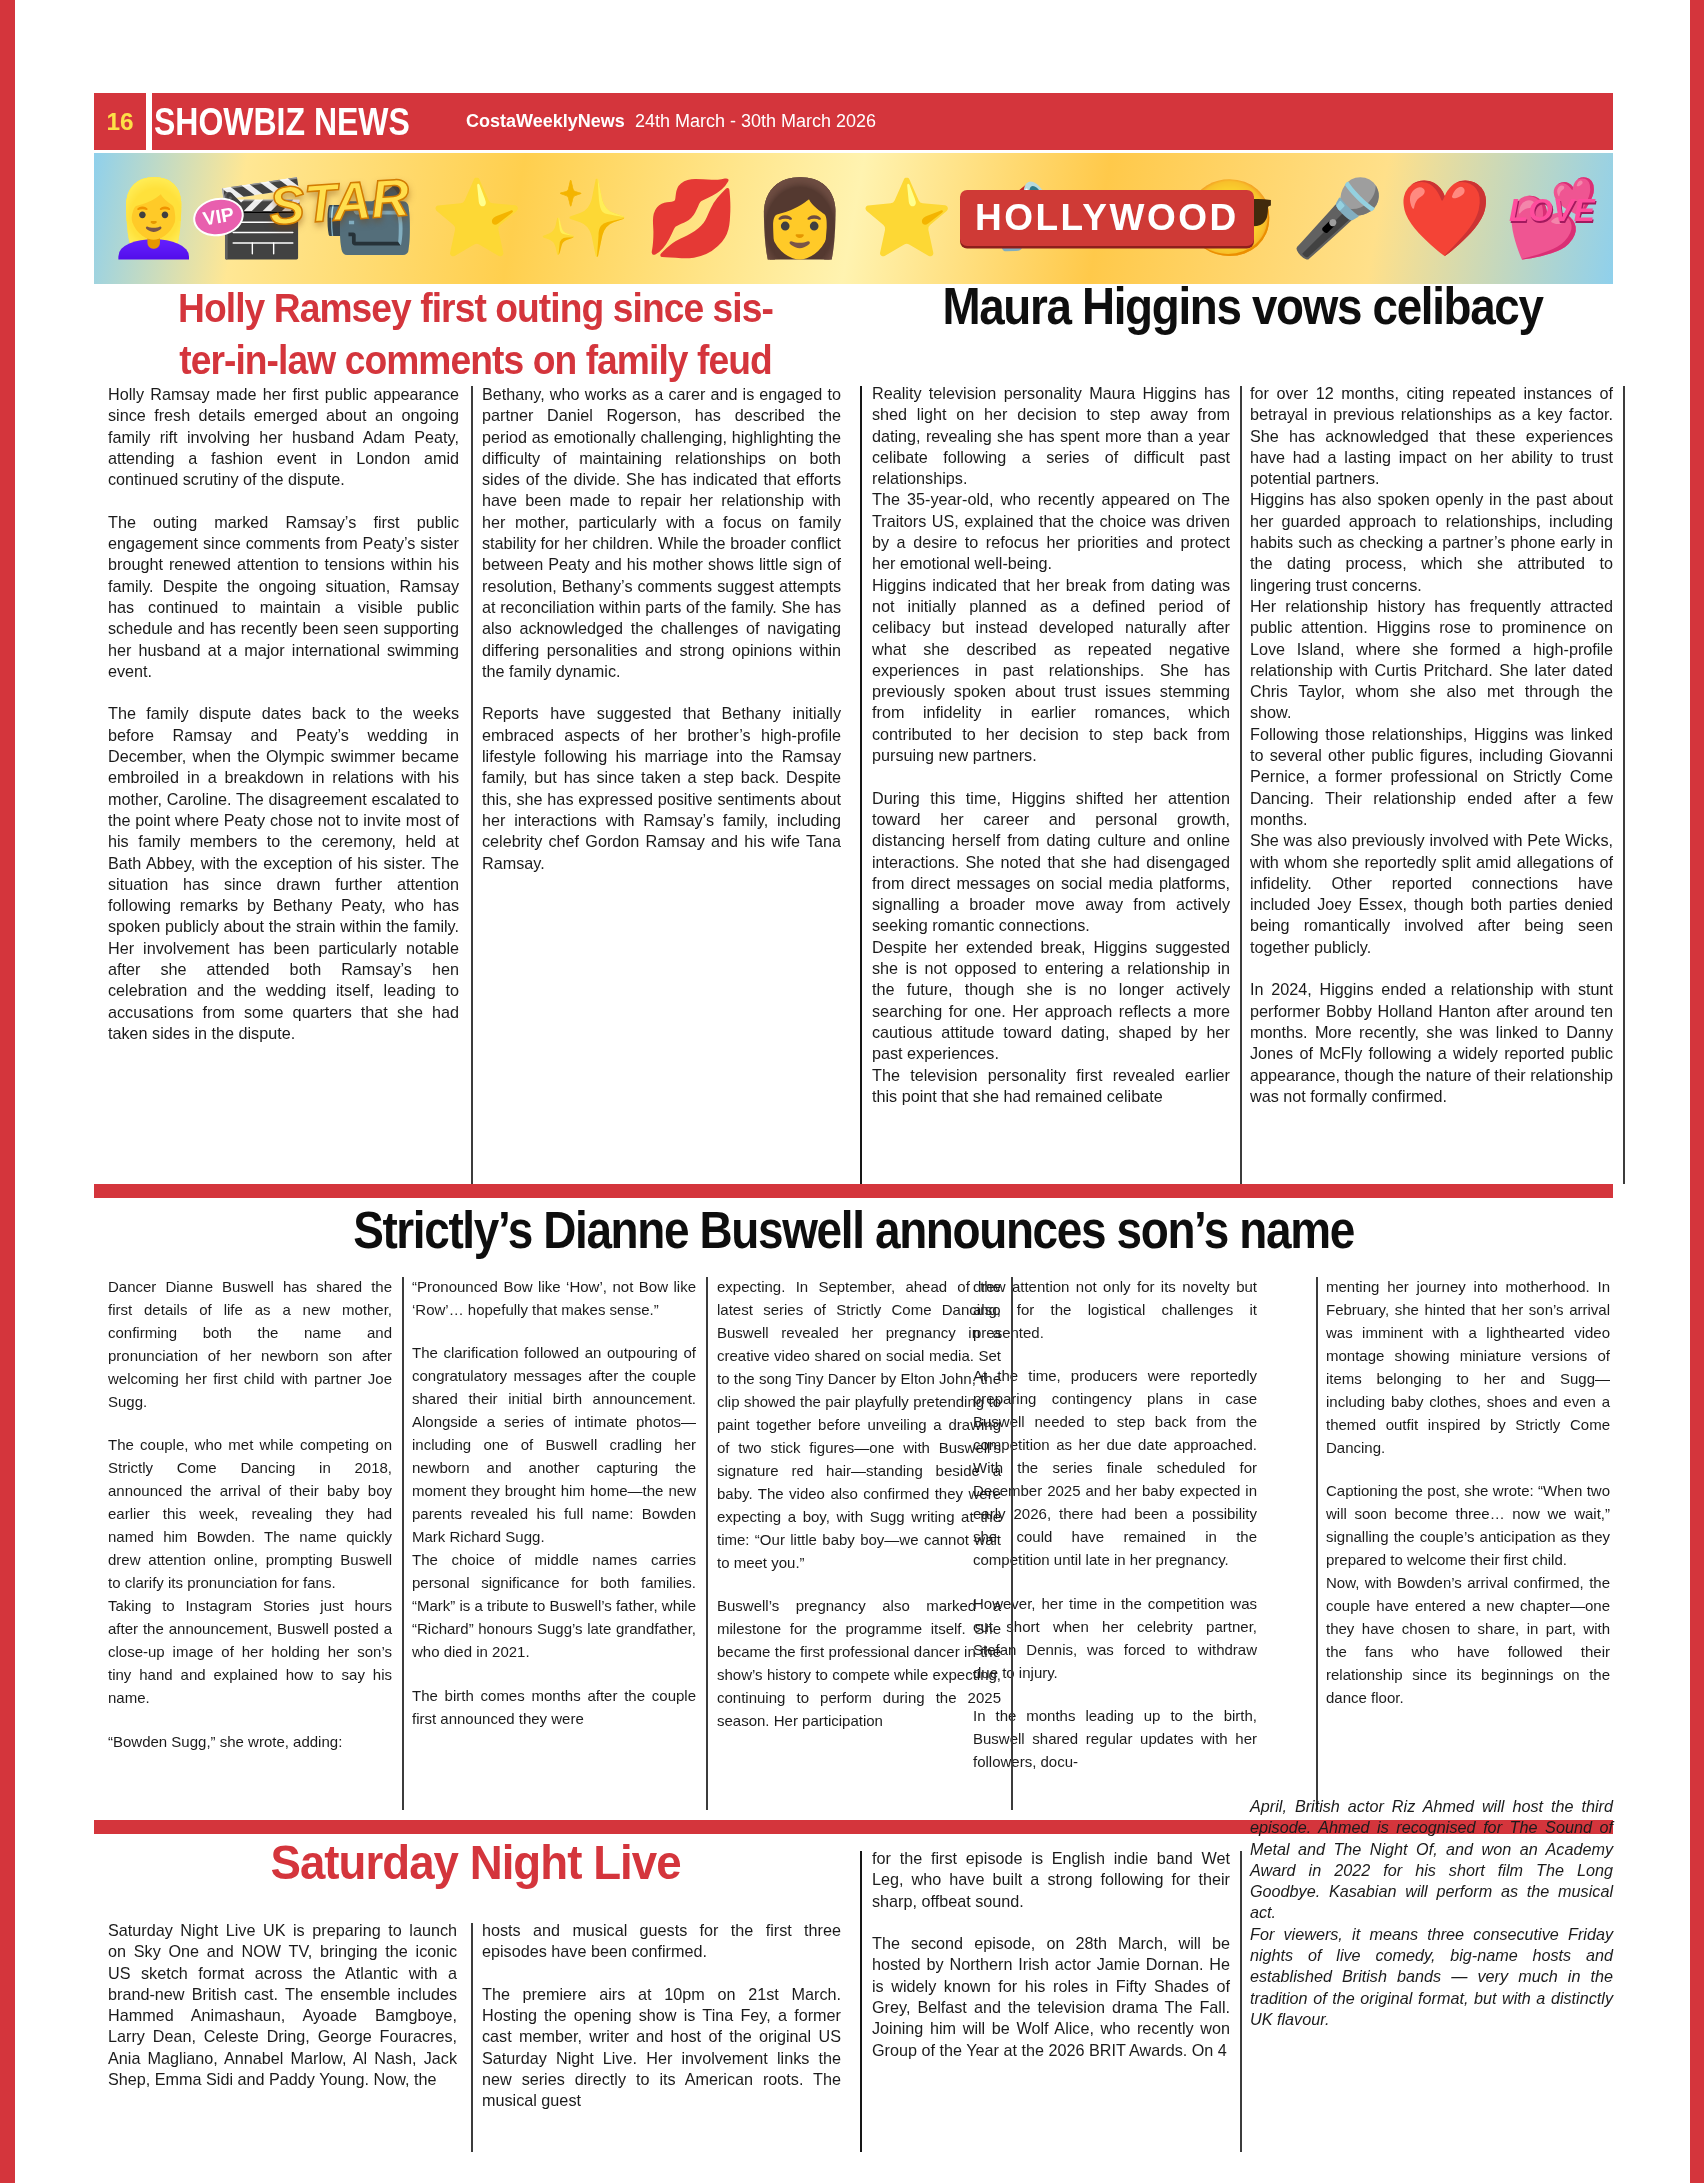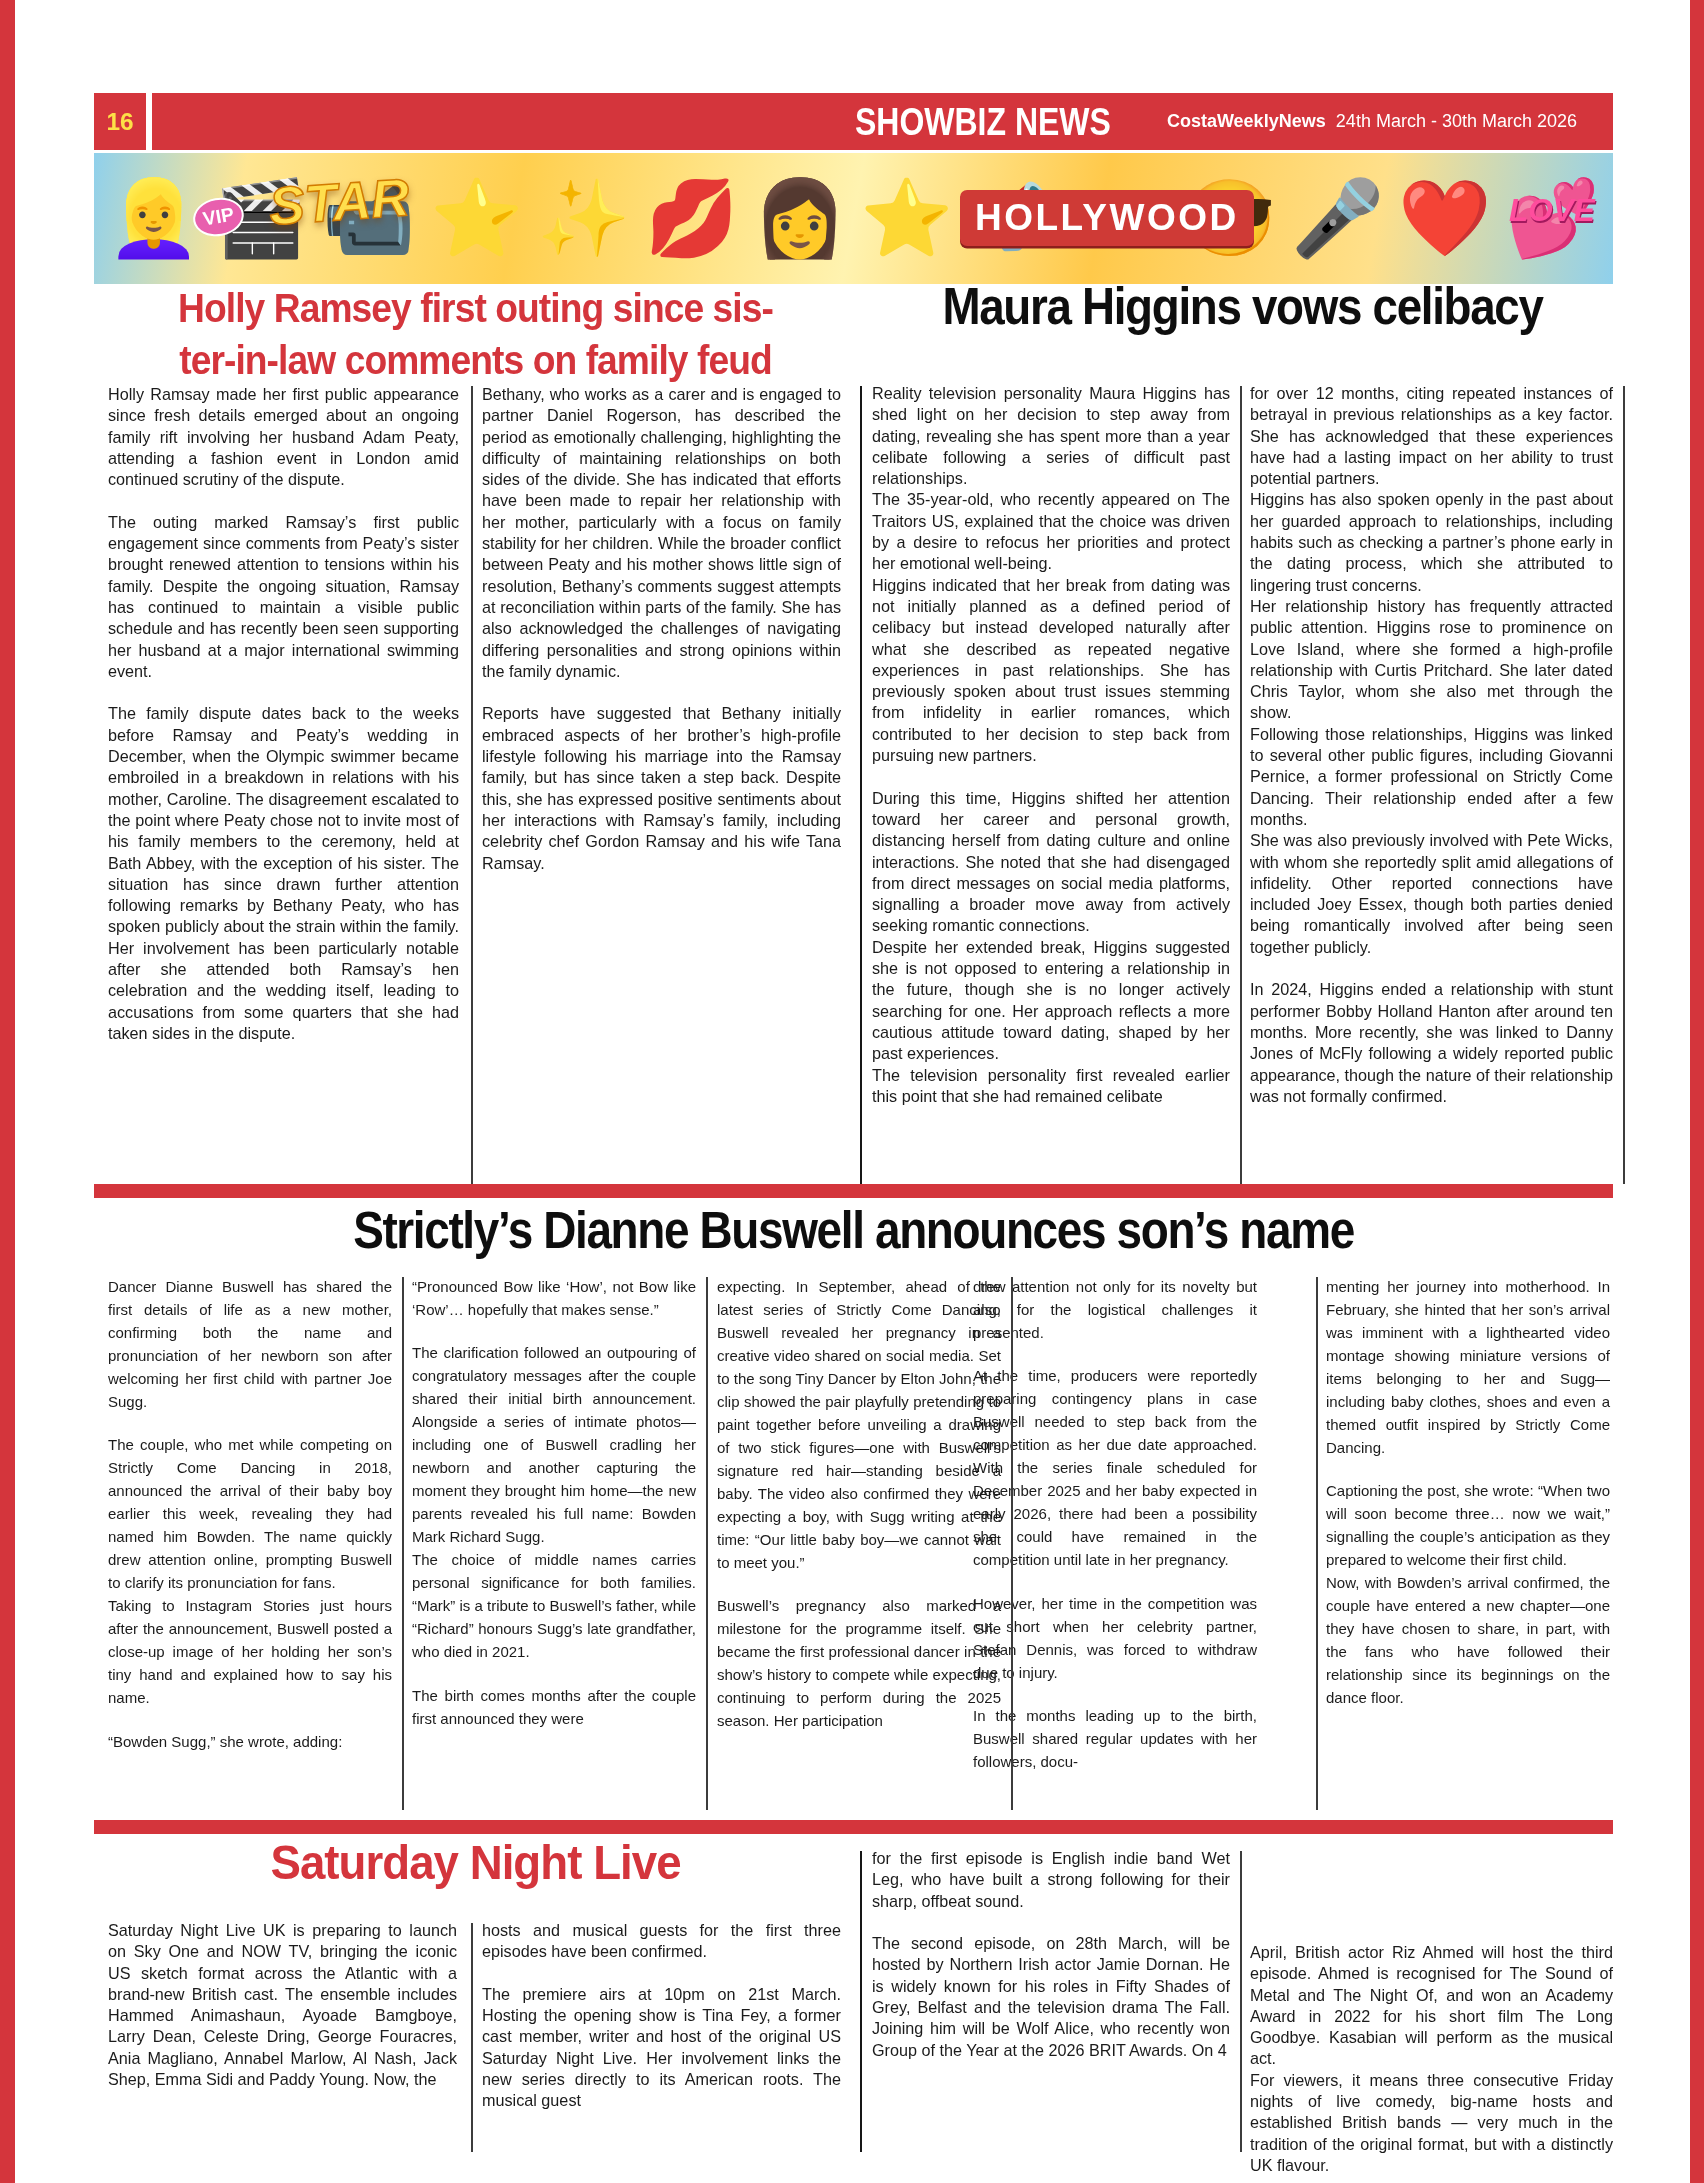--- a/index.html
+++ b/index.html
@@ -7,21 +7,21 @@
   .page{position:relative;width:1705px;height:2183px;background:#fff;overflow:hidden;
         font-family:"Liberation Sans",sans-serif;color:var(--ink);}
   .edge{position:absolute;top:0;bottom:0;width:15.2px;background:var(--red);}
   .edge.left{left:0}.edge.right{right:0}
 
   
   .masthead{position:absolute;left:94px;top:93px;width:1519px;height:57px;}
   .pagenum-box{position:absolute;left:0;top:0;width:52px;height:57px;background:var(--red);
         color:#fde047;font-weight:bold;font-size:24.4px;display:flex;align-items:center;justify-content:center;}
   .masthead-bar{position:absolute;left:58px;top:0;right:0;height:57px;background:var(--red);color:#fff;
-        display:flex;align-items:center;justify-content:flex-end;padding:0 36px;box-sizing:border-box;}
+        display:flex;align-items:center;justify-content:flex-start;padding:0 2px;box-sizing:border-box;}
   .section-title{font-size:39px;font-weight:bold;white-space:nowrap;letter-spacing:0px;
         transform:scaleX(0.82);transform-origin:left center;}
   .masthead-right{display:flex;gap:10.2px;align-items:baseline;white-space:nowrap;font-size:18px;}
   .pub-name{font-weight:bold;}
 
   
   .banner{position:absolute;left:94px;top:153px;width:1519px;height:131px;overflow:hidden;
         background:linear-gradient(100deg,#8fd0ec 0%,#ffe794 10%,#ffcf4e 28%,#fff3b0 50%,#ffc94a 66%,#ffe08a 84%,#8fd0ec 100%);}
   .banner-icons{display:flex;justify-content:space-between;align-items:center;height:100%;padding:0 13.2px;}
   .banner-emoji{font-size:75px;line-height:1;}
@@ -59,21 +59,21 @@
   #maura-col1{left:872px;top:383px;width:358px;}
   #maura-col2{left:1250px;top:383px;width:363px;}
   #buswell-col1{left:108px;top:1275px;width:284px;}
   #buswell-col2{left:412px;top:1275px;width:284px;}
   #buswell-col3{left:717px;top:1275px;width:284px;}
   #buswell-col4{left:973px;top:1275px;width:284px;}
   #buswell-col5{left:1326px;top:1275px;width:284px;}
   #snl-col1{left:108px;top:1920px;width:349px;}
   #snl-col2{left:482px;top:1920px;width:359px;}
   #snl-col3{left:872px;top:1848px;width:358px;}
-  #snl-col4{left:1250px;top:1942px;width:363px;}
+  #snl-col4{left:1250px;top:1796px;width:363px;font-style:italic;}
 
   
   .vdiv{position:absolute;width:1.5px;background:#3c3c3c;}
   #d-holly{left:471px;top:386px;height:798px;}
   #d-articles{left:860px;top:386px;height:798px;width:2px;background:#161616;}
   #d-maura{left:1240px;top:386px;height:798px;}
   #d-maura-right{left:1623px;top:386px;height:798px;}
   #d-bus1{left:402px;top:1277px;height:533px;}
   #d-bus2{left:706px;top:1277px;height:533px;}
   #d-bus3{left:1011px;top:1277px;height:533px;}

